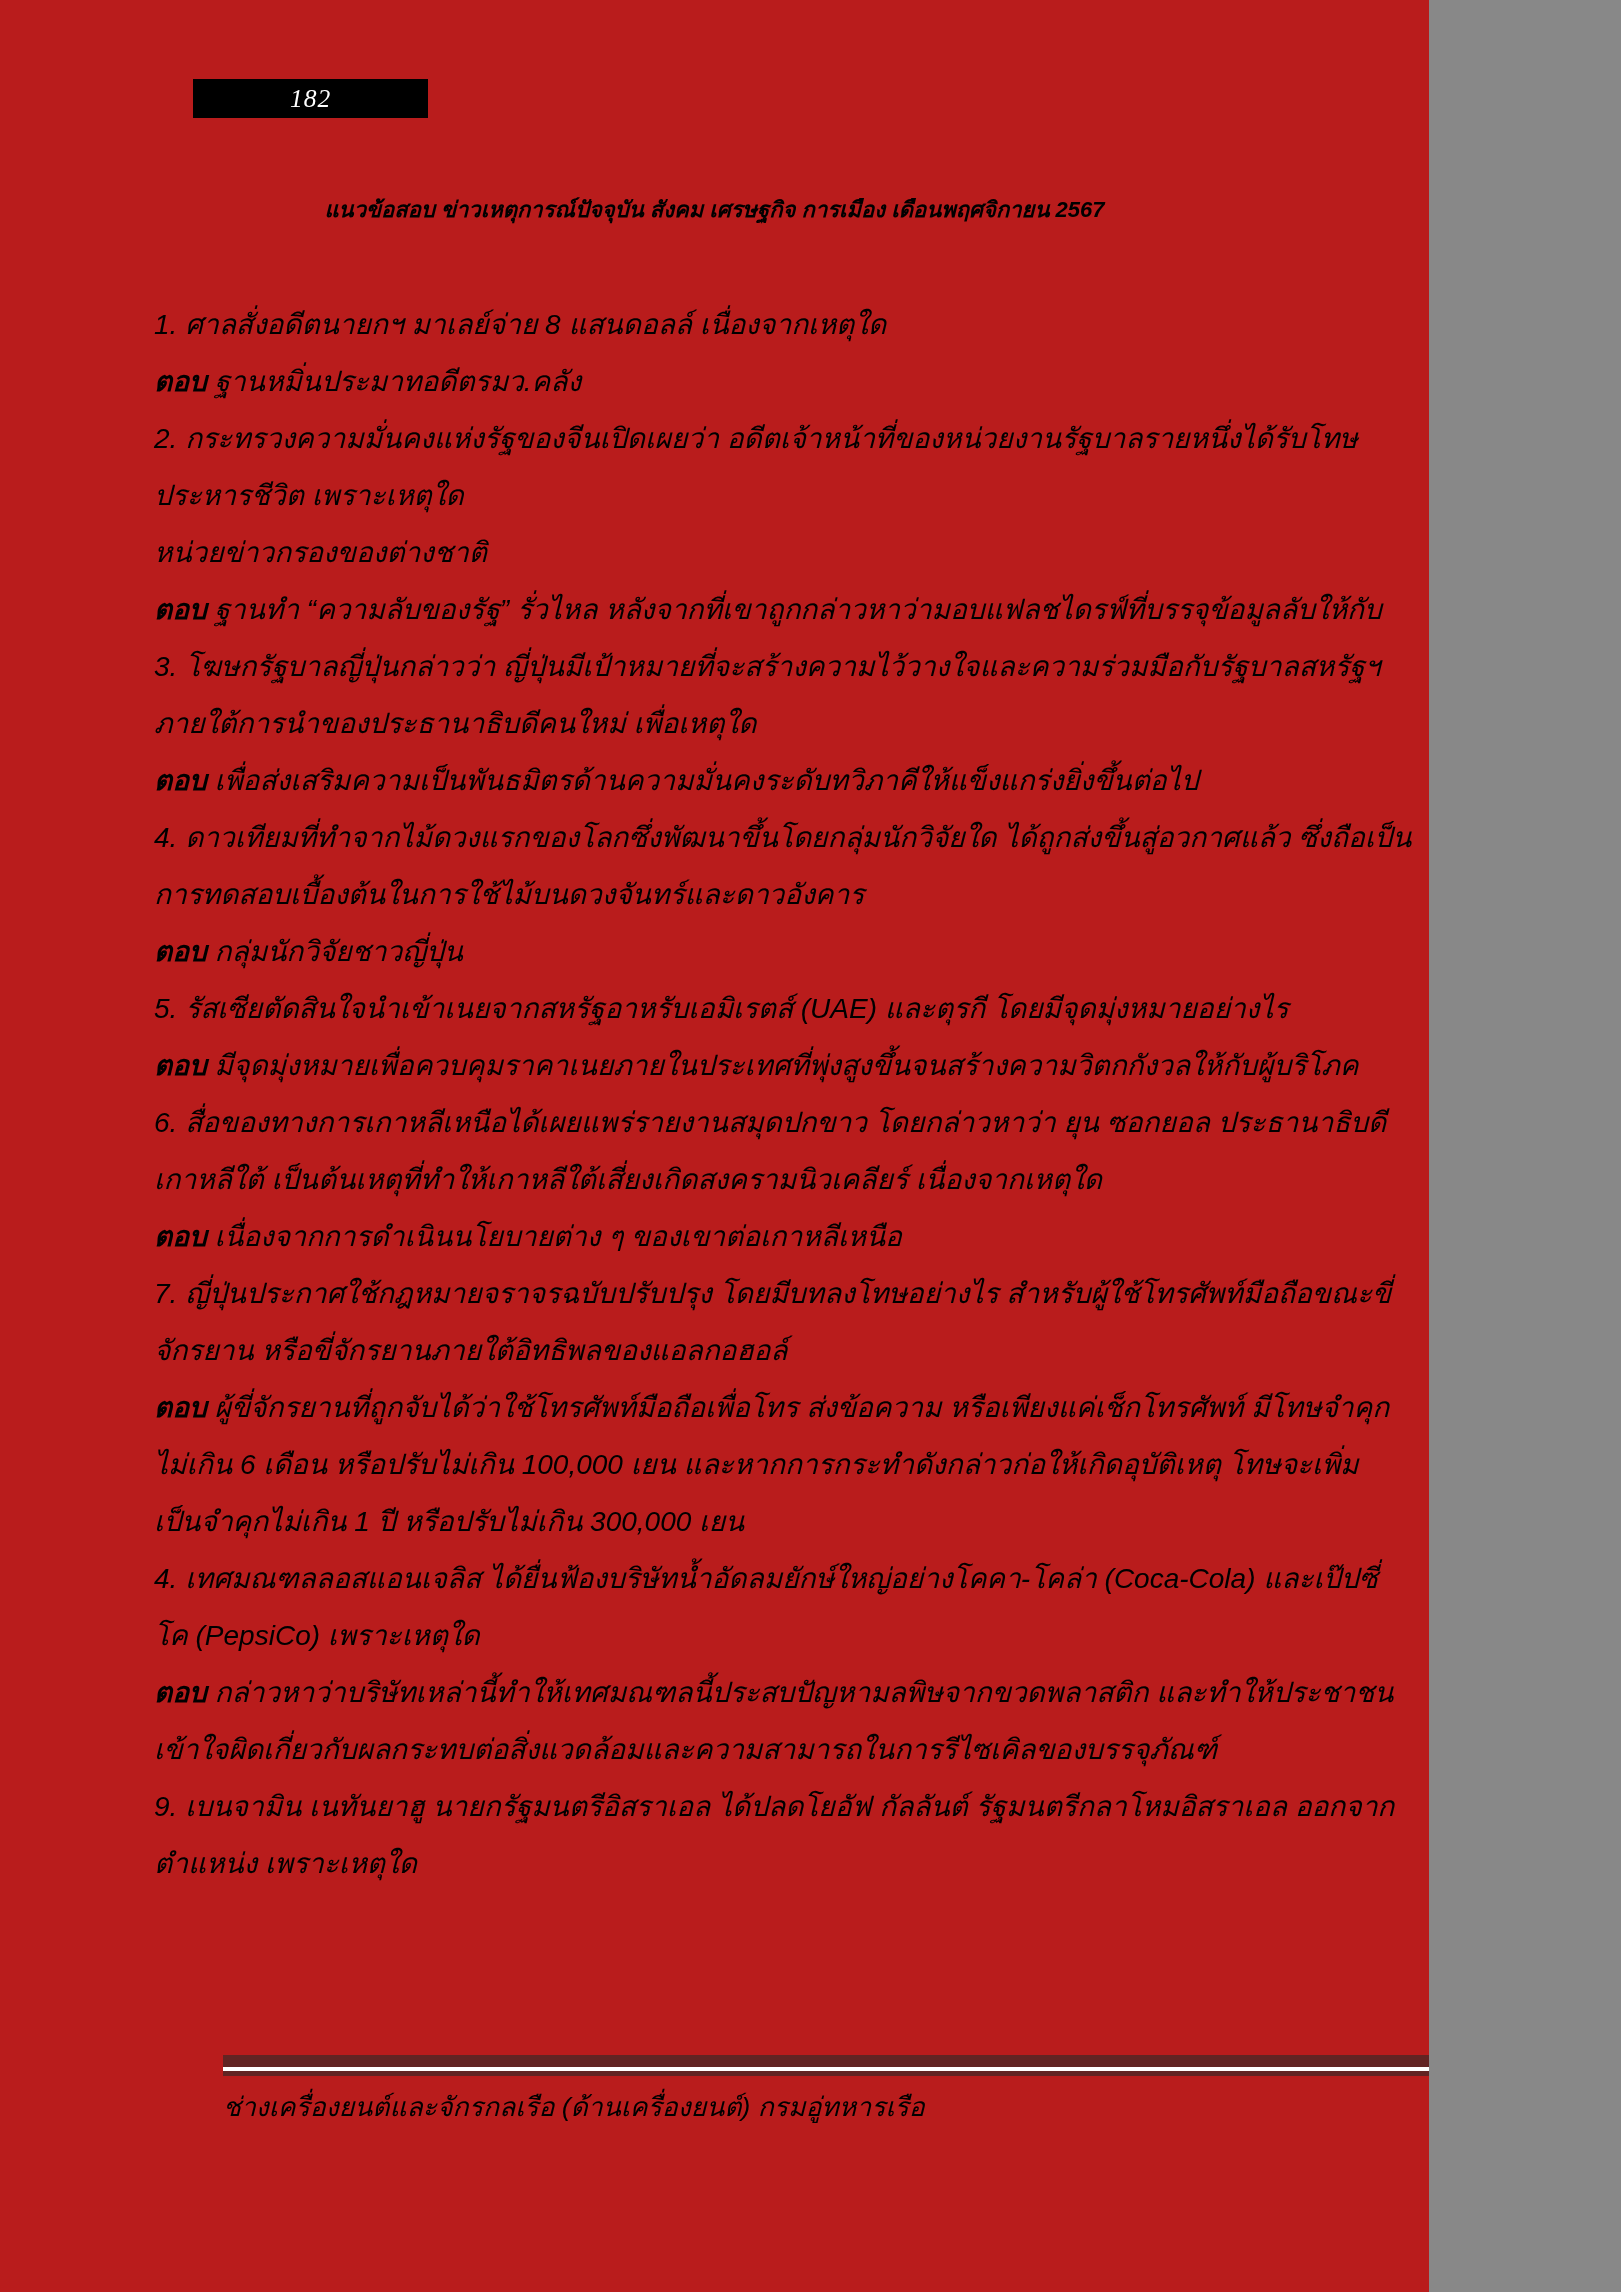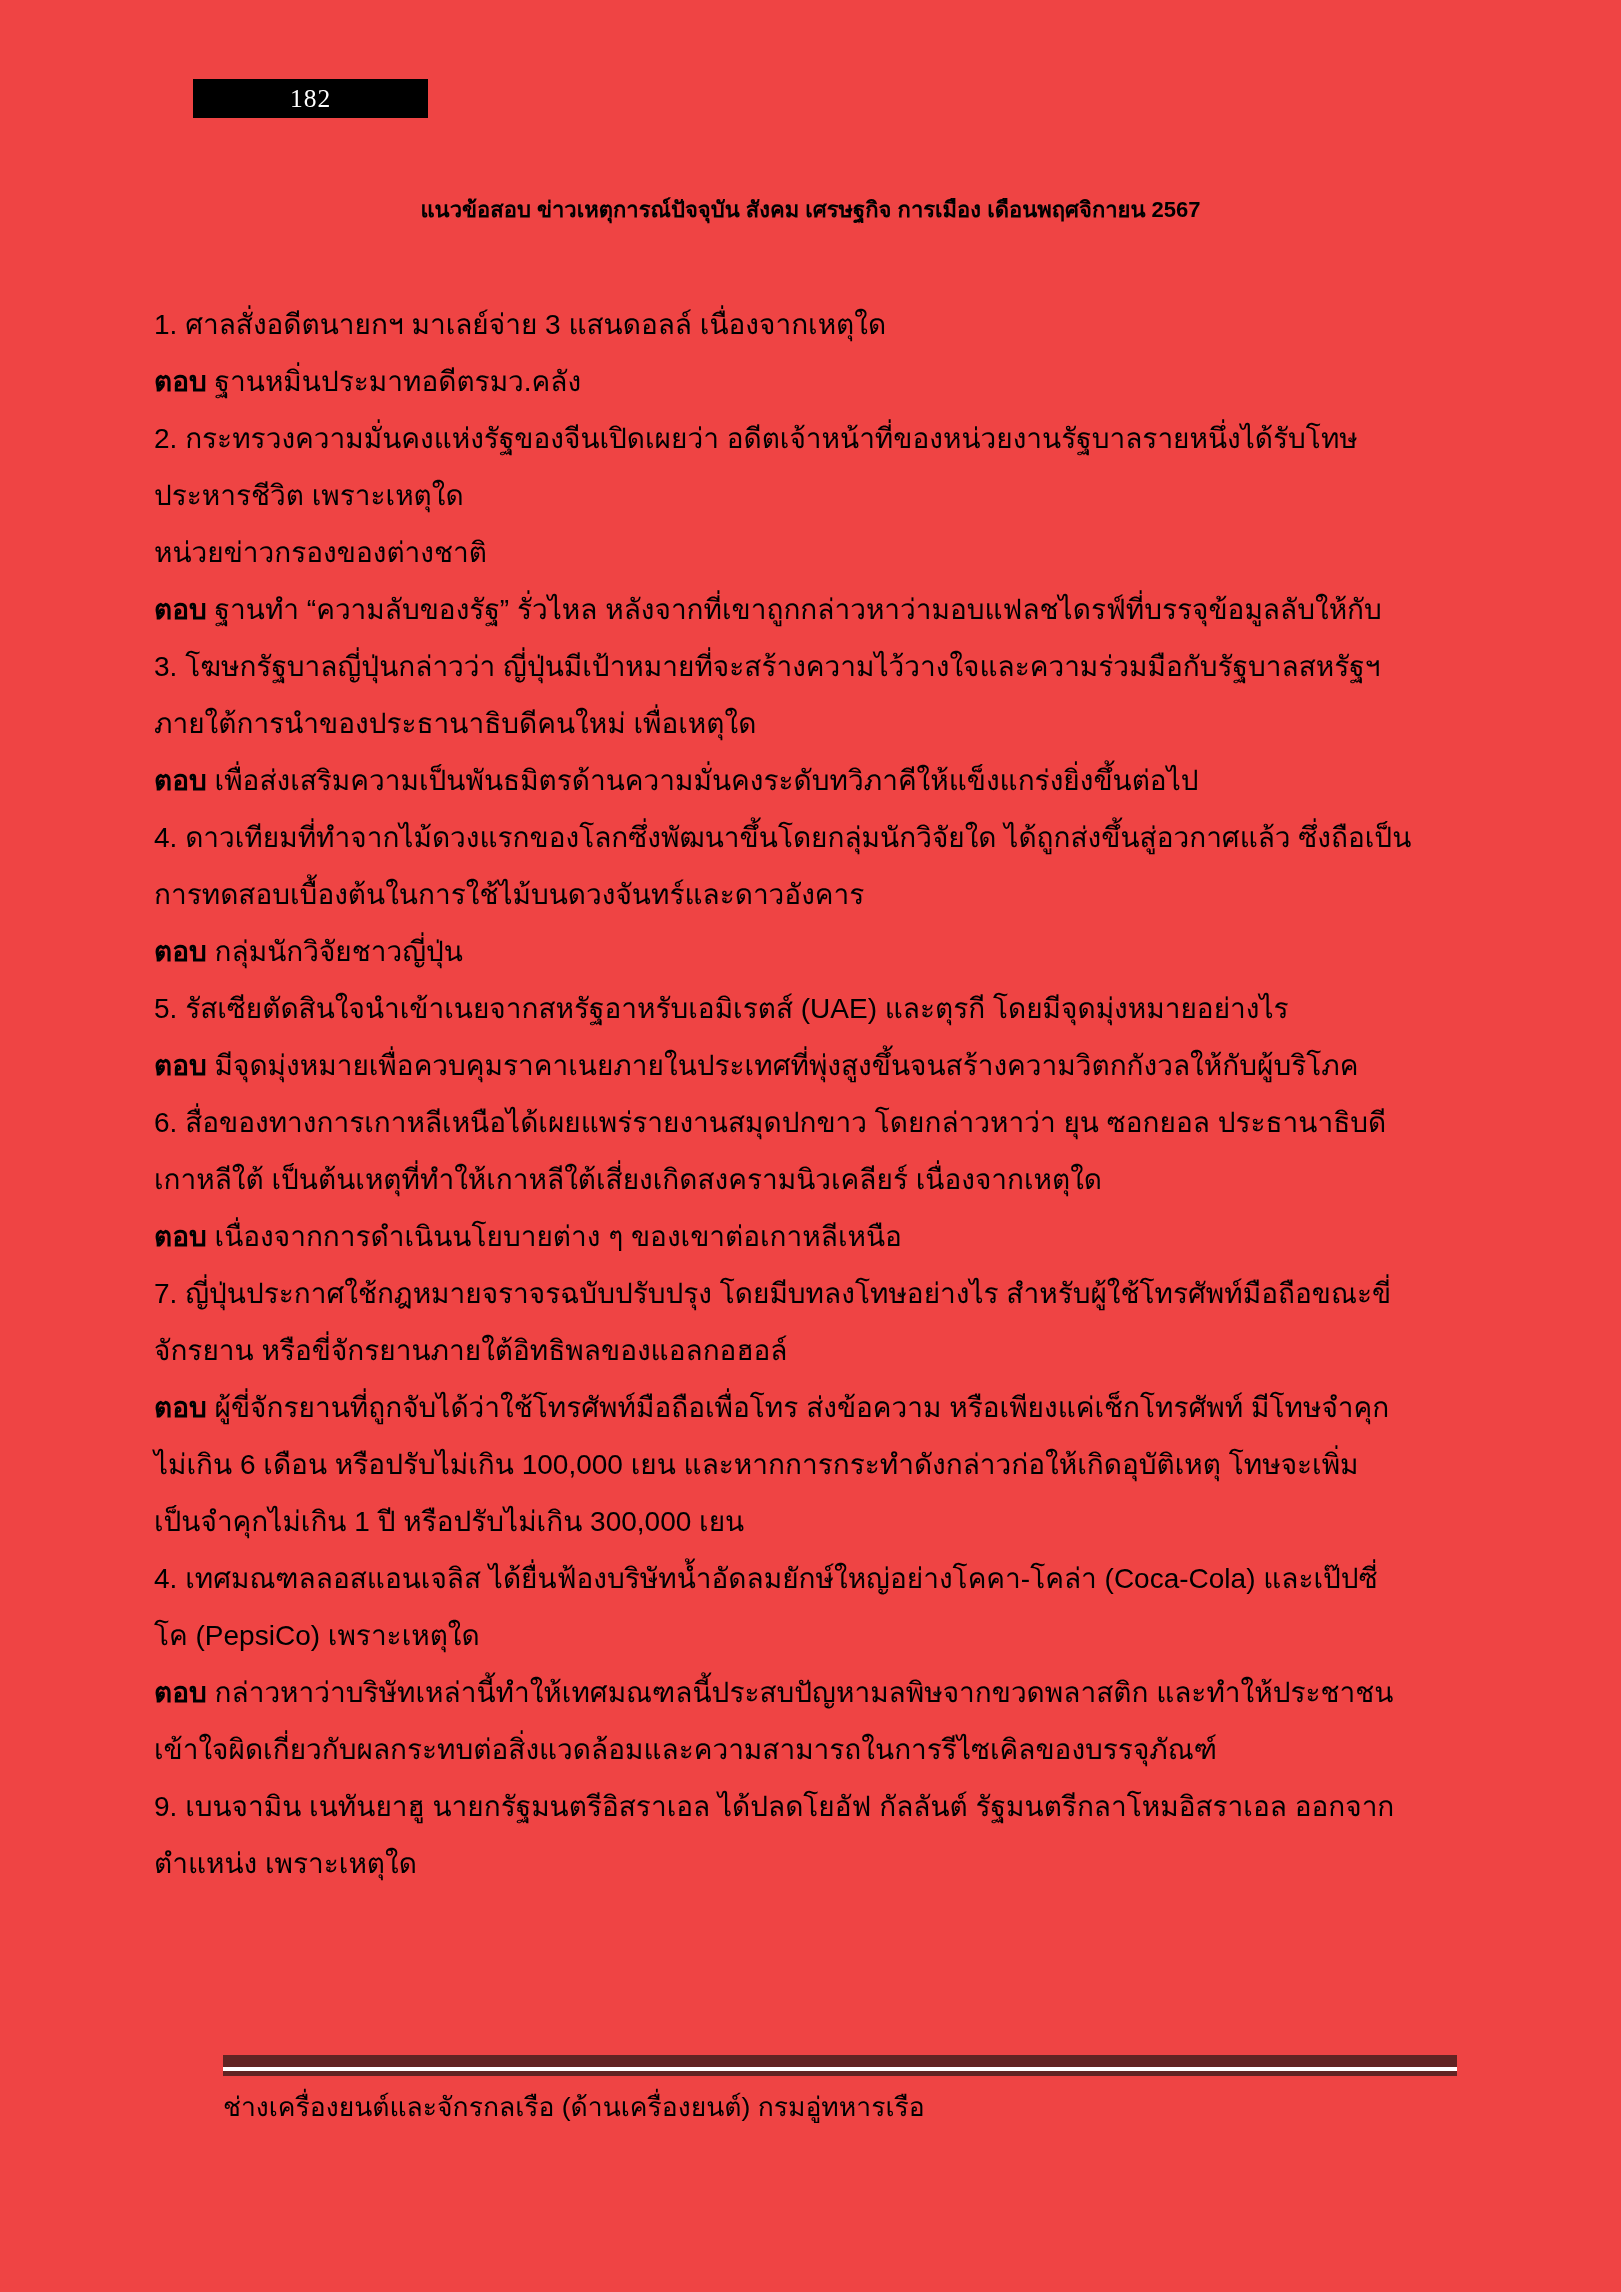--- a/index.html
+++ b/index.html
@@ -1,23 +1,24 @@
 <!DOCTYPE html>
 <html><head>
 <meta charset="utf-8">
 <style>
   html, body { margin: 0; padding: 0; background: #888; }
   .page {
     position: relative;
-    width: 1621px;
+    width: 1429px;
     height: 2293px;
-    background: #ef4444;
+    background: #b91c1c;
     overflow: hidden;
     font-family: "Liberation Sans", sans-serif;
     color: #000000;
+    font-style: italic;
   }
   .page-number-box {
     position: absolute;
     left: 193px;
     top: 79px;
     width: 235px;
     height: 39px;
     background: #000000;
     color: #ffffff;
     display: flex;
@@ -76,21 +77,21 @@
 
 <div class="page">
 
   <div class="page-number-box">
     <span>182</span>
   </div>
 
   <h1 class="doc-title">แนวข้อสอบ ข่าวเหตุการณ์ปัจจุบัน สังคม เศรษฐกิจ การเมือง เดือนพฤศจิกายน 2567</h1>
 
   <div class="doc-body">
-      <div class="line">1. ศาลสั่งอดีตนายกฯ มาเลย์จ่าย 3 แสนดอลล์ เนื่องจากเหตุใด</div>
+      <div class="line">1. ศาลสั่งอดีตนายกฯ มาเลย์จ่าย 8 แสนดอลล์ เนื่องจากเหตุใด</div>
       <div class="line"><b>ตอบ </b>ฐานหมิ่นประมาทอดีตรมว.คลัง</div>
       <div class="line">2. กระทรวงความมั่นคงแห่งรัฐของจีนเปิดเผยว่า อดีตเจ้าหน้าที่ของหน่วยงานรัฐบาลรายหนึ่งได้รับโทษ</div>
       <div class="line">ประหารชีวิต เพราะเหตุใด</div>
       <div class="line">หน่วยข่าวกรองของต่างชาติ</div>
       <div class="line"><b>ตอบ </b>ฐานทำ “ความลับของรัฐ” รั่วไหล หลังจากที่เขาถูกกล่าวหาว่ามอบแฟลชไดรฟ์ที่บรรจุข้อมูลลับให้กับ</div>
       <div class="line">3. โฆษกรัฐบาลญี่ปุ่นกล่าวว่า ญี่ปุ่นมีเป้าหมายที่จะสร้างความไว้วางใจและความร่วมมือกับรัฐบาลสหรัฐฯ</div>
       <div class="line">ภายใต้การนำของประธานาธิบดีคนใหม่ เพื่อเหตุใด</div>
       <div class="line"><b>ตอบ </b>เพื่อส่งเสริมความเป็นพันธมิตรด้านความมั่นคงระดับทวิภาคีให้แข็งแกร่งยิ่งขึ้นต่อไป</div>
       <div class="line">4. ดาวเทียมที่ทำจากไม้ดวงแรกของโลกซึ่งพัฒนาขึ้นโดยกลุ่มนักวิจัยใด ได้ถูกส่งขึ้นสู่อวกาศแล้ว ซึ่งถือเป็น</div>
       <div class="line">การทดสอบเบื้องต้นในการใช้ไม้บนดวงจันทร์และดาวอังคาร</div>

